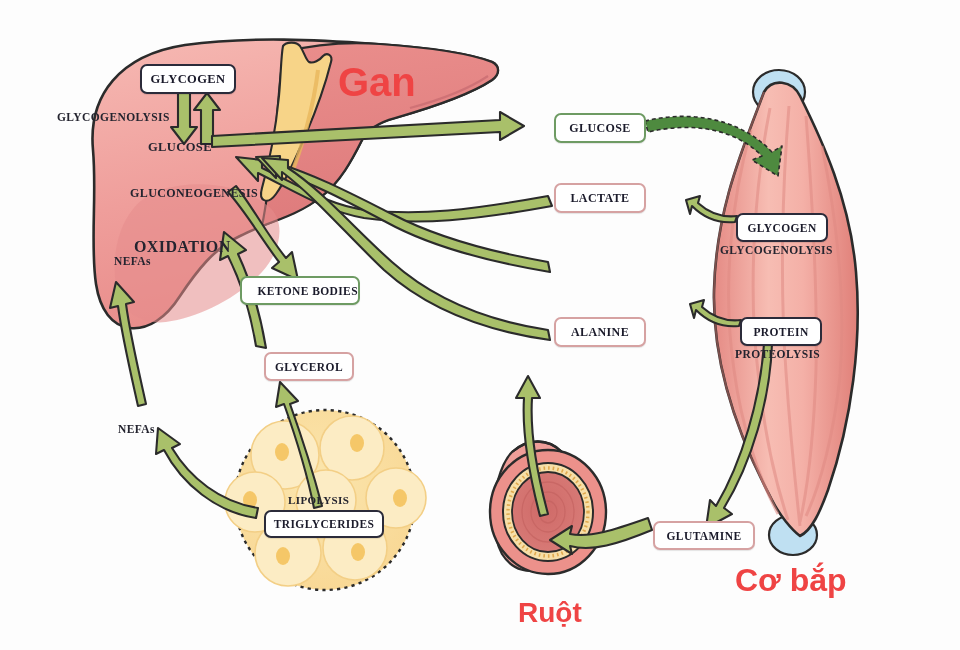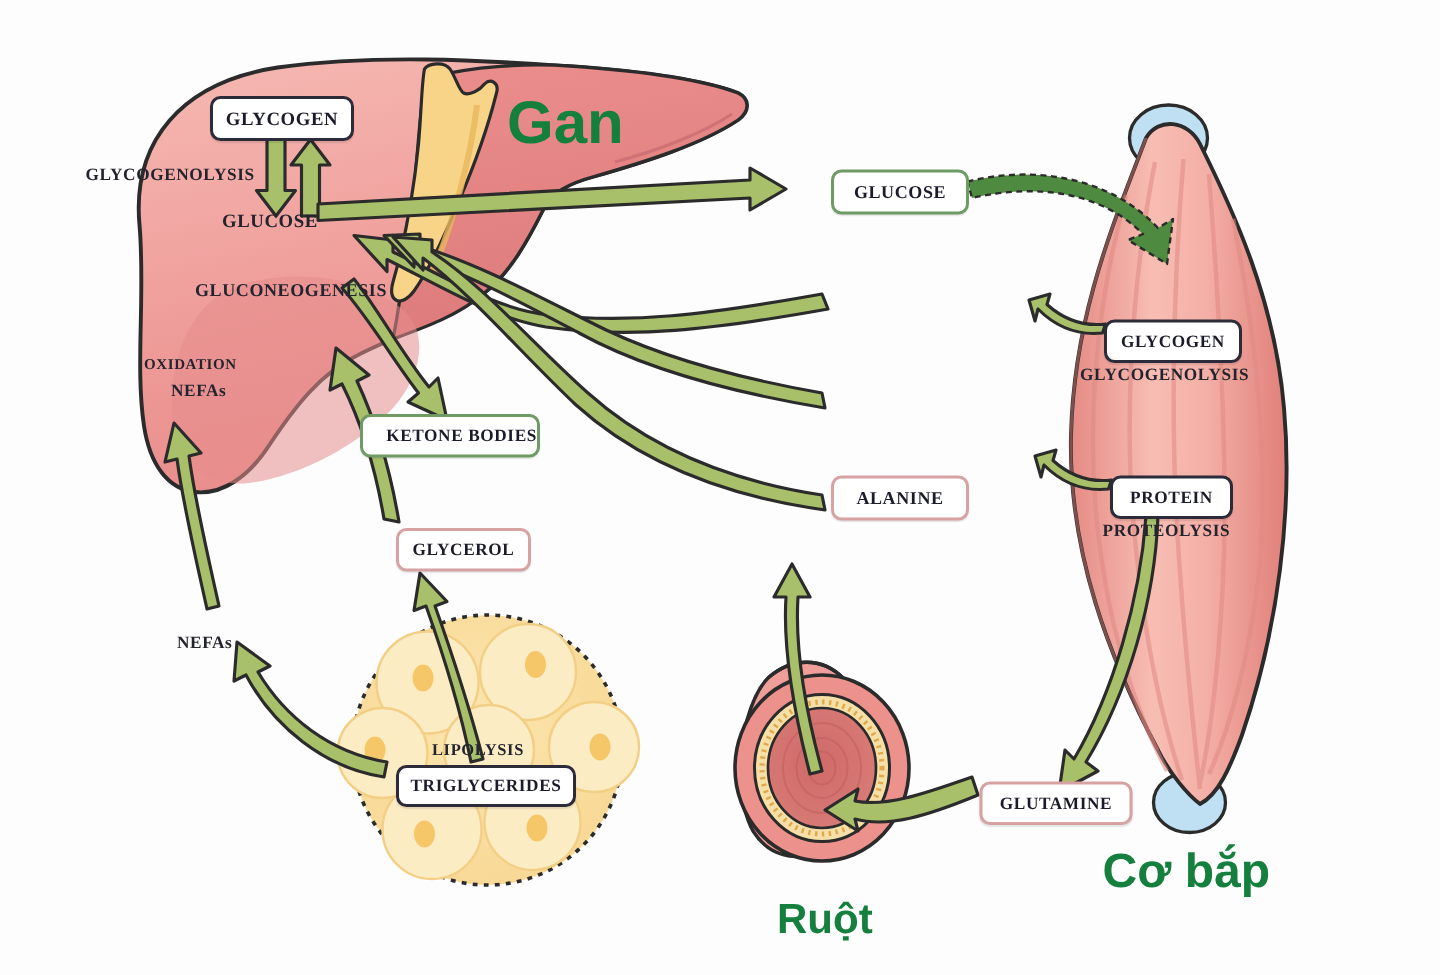--- a/index.html
+++ b/index.html
@@ -18,21 +18,21 @@
   .b-green{border:2px solid #6e9b63;}
   .b-pink{border:2px solid #d6a2a2;}
   .b-dark{border:2px solid #2b2b3a;}
 
   .plain{
     position:absolute;font-family:"Liberation Serif", serif;font-weight:bold;
     color:#24242f;letter-spacing:.4px;white-space:nowrap;text-align:center;
   }
   .organ-title{
     position:absolute;font-family:"Liberation Sans", sans-serif;
-    font-weight:bold;color:#15803d;white-space:nowrap;text-align:center;
+    font-weight:bold;color:#ef4444;white-space:nowrap;text-align:center;
   }
 </style>
 </head>
 <body>
 
 <div id="stage">
 
 <svg id="scene" viewBox="0 0 960 650">
   <defs>
     <linearGradient id="liverGrad" x1="0" y1="0" x2="0.3" y2="1">
@@ -207,20 +207,23 @@
 </div>
 
 <div class="metabolite b-dark" style="left:264px;top:510px;width:116px;height:24px;font-size:11.5px;">
   <span>TRIGLYCERIDES</span>
 </div>
 
 <div class="metabolite b-green" style="left:554px;top:113px;width:88px;height:26px;font-size:12px;">
   <span>GLUCOSE</span>
 </div>
 
+<div class="metabolite b-pink" style="left:554px;top:183px;width:88px;height:26px;font-size:12px;">
+  <span>LACTATE</span>
+</div>
 
 
 <div class="metabolite b-pink" style="left:554px;top:317px;width:88px;height:26px;font-size:12px;">
   <span>ALANINE</span>
 </div>
 
 <div class="metabolite b-pink" style="left:653px;top:521px;width:98px;height:25px;font-size:11.5px;">
   <span>GLUTAMINE</span>
 </div>
 
@@ -234,21 +237,21 @@
 
 <div class="plain" style="left:57px;top:111px;font-size:11.5px;">
   <span>GLYCOGENOLYSIS</span>
 </div>
 <div class="plain" style="left:148px;top:140px;font-size:12.5px;">
   <span>GLUCOSE</span>
 </div>
 <div class="plain" style="left:130px;top:186px;font-size:12px;">
   <span>GLUCONEOGENESIS</span>
 </div>
-<div class="plain" style="left:96px;top:238px;font-size:10px;">
+<div class="plain" style="left:96px;top:238px;font-size:16px;padding-left:38px;">
   <span>OXIDATION</span>
 </div>
 <div class="plain" style="left:114px;top:255px;font-size:11.5px;">
   <span>NEFAs</span>
 </div>
 <div class="plain" style="left:118px;top:423px;font-size:11.5px;">
   <span>NEFAs</span>
 </div>
 <div class="plain" style="left:288px;top:494px;font-size:11px;">
   <span>LIPOLYSIS</span>

